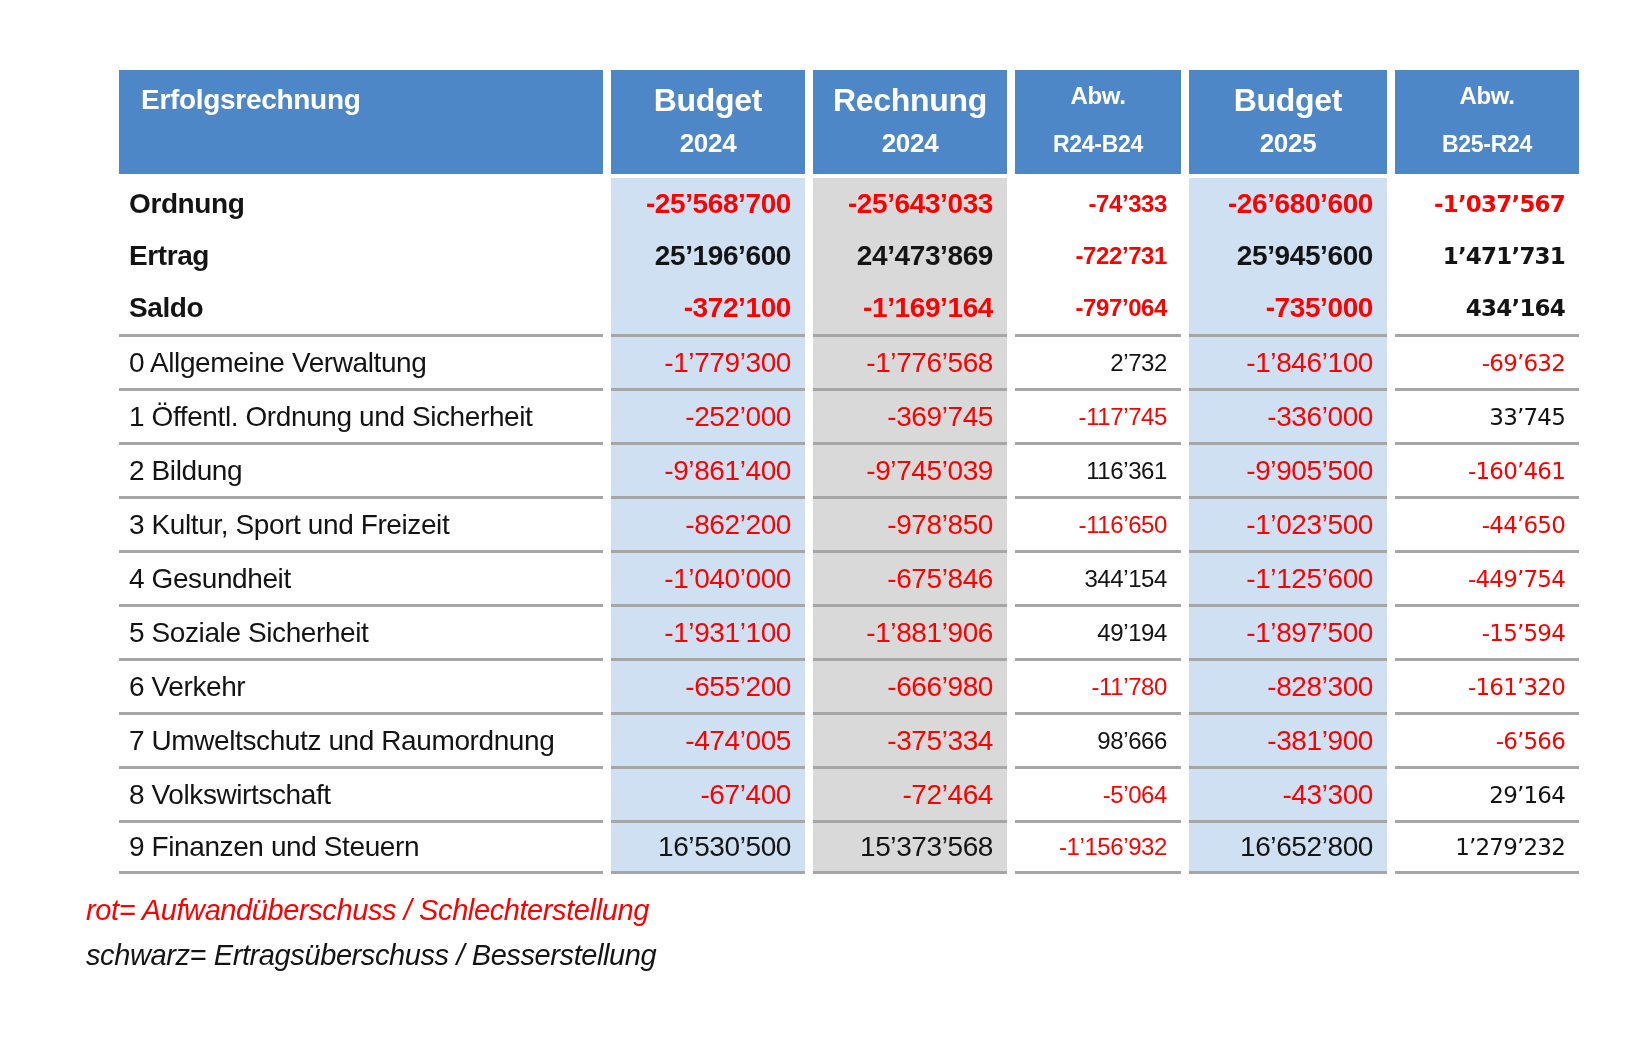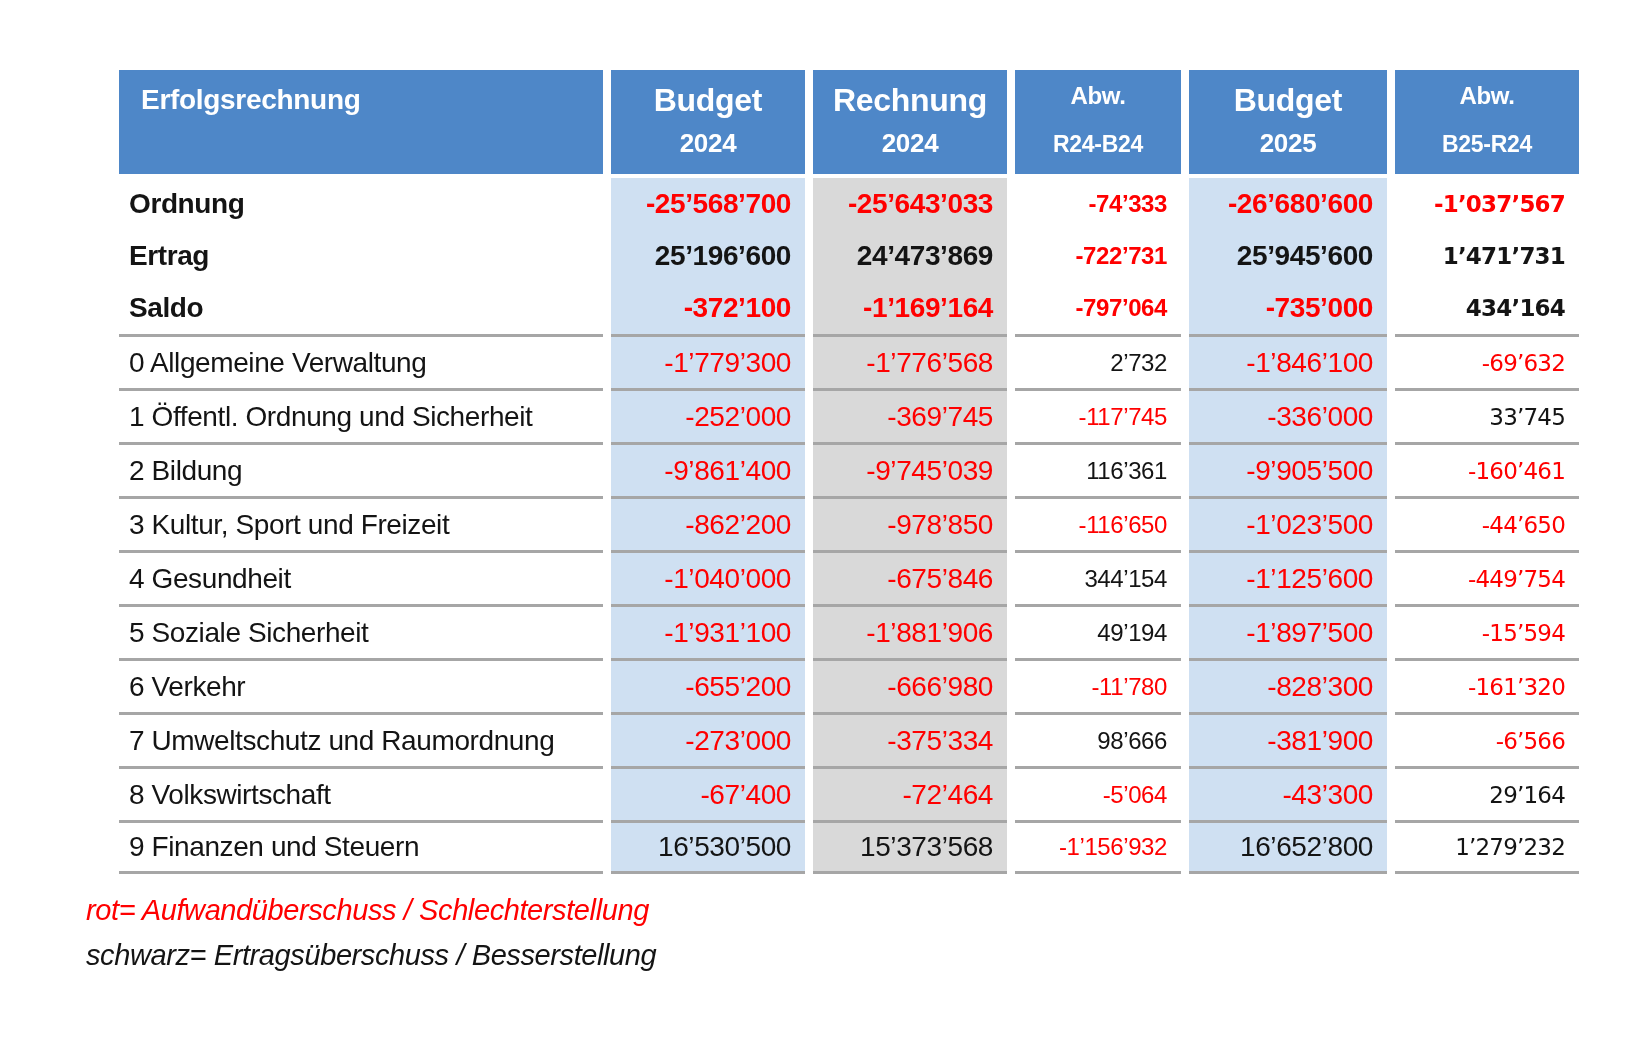--- a/index.html
+++ b/index.html
@@ -201,21 +201,21 @@
         <div class="row grid detail">
           <div class="cell c0">6 Verkehr</div>
           <div class="cell num c1 bg-blue neg">-655’200</div>
           <div class="cell num c2 bg-gray neg">-666’980</div>
           <div class="cell num c3  neg">-11’780</div>
           <div class="cell num c4 bg-blue neg">-828’300</div>
           <div class="cell num c5  neg">-161’320</div>
         </div>
         <div class="row grid detail">
           <div class="cell c0">7 Umweltschutz und Raumordnung</div>
-          <div class="cell num c1 bg-blue neg">-273’000</div>
+          <div class="cell num c1 bg-blue neg">-474’005</div>
           <div class="cell num c2 bg-gray neg">-375’334</div>
           <div class="cell num c3 ">98’666</div>
           <div class="cell num c4 bg-blue neg">-381’900</div>
           <div class="cell num c5  neg">-6’566</div>
         </div>
         <div class="row grid detail">
           <div class="cell c0">8 Volkswirtschaft</div>
           <div class="cell num c1 bg-blue neg">-67’400</div>
           <div class="cell num c2 bg-gray neg">-72’464</div>
           <div class="cell num c3  neg">-5’064</div>

